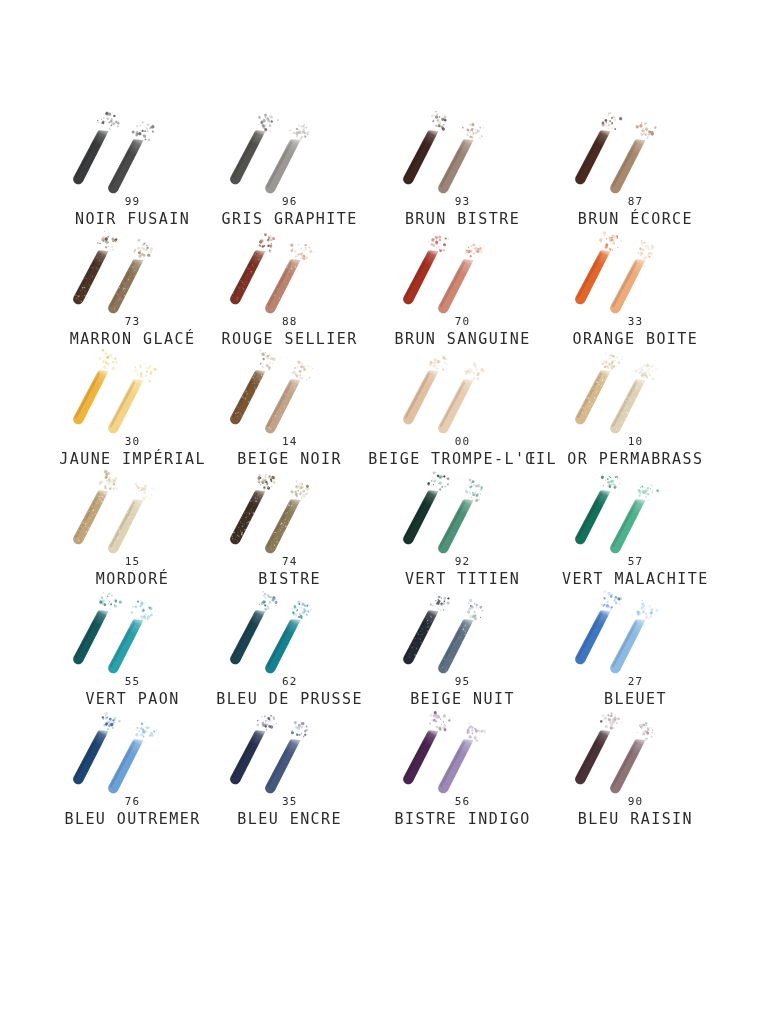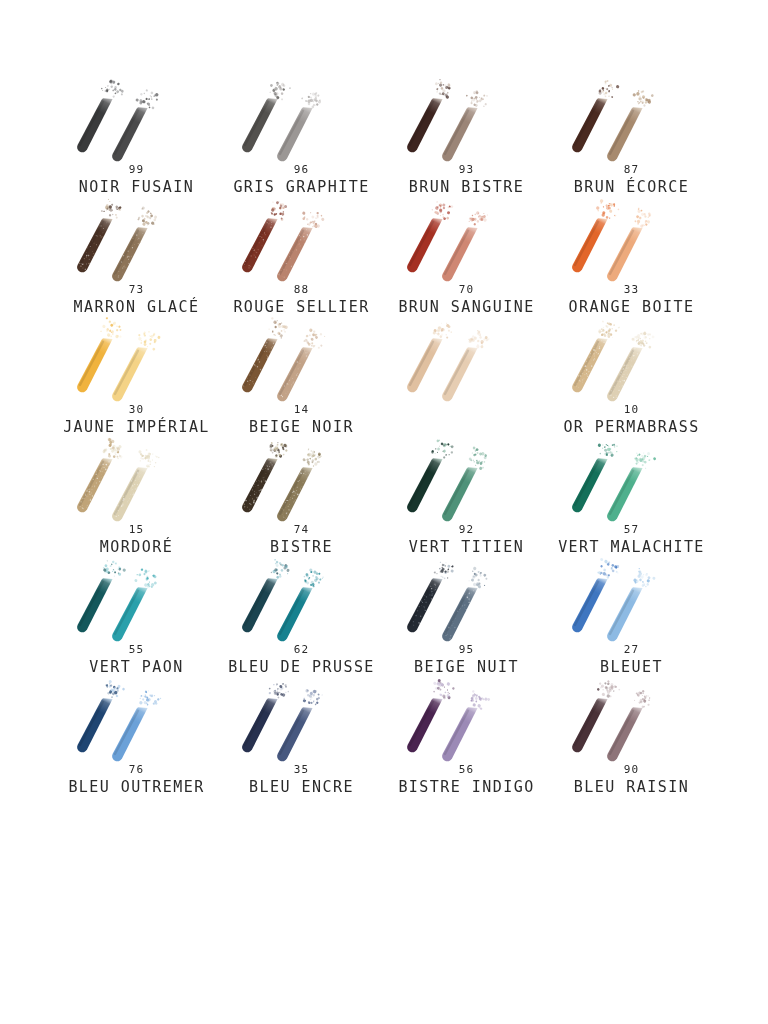--- a/index.html
+++ b/index.html
@@ -15,21 +15,21 @@
     font-family: "DejaVu Sans Mono", "Liberation Mono", monospace;
     -webkit-font-smoothing: antialiased;
   }
 
   .page {
     position: relative;
     width: 768px;
     height: 1024px;
     background: #ffffff;
     box-sizing: border-box;
-    padding-top: 84px;
+    padding-top: 116px;
   }
 
   .swatch-grid {
     display: grid;
     grid-template-columns: repeat(4, 1fr);
     grid-template-rows: repeat(6, 120px);
     width: 660px;
     margin: 0 auto;
   }
 
@@ -1258,20 +1258,24 @@
                 <circle cx="7.33" cy="-3.09" r="1.44" fill="#f0e0cd" opacity="0.78"></circle>
                 <circle cx="-3.90" cy="-15.39" r="0.60" fill="#e6cdb2" opacity="0.61"></circle>
                 <circle cx="5.23" cy="-7.54" r="1.69" fill="#e6cdb2" opacity="0.65"></circle>
                 <circle cx="-2.26" cy="-14.56" r="1.39" fill="#e6cdb2" opacity="0.48"></circle>
                 <circle cx="8.66" cy="-11.44" r="1.34" fill="#e6cdb2" opacity="0.30"></circle>
                 <circle cx="-7.69" cy="-3.18" r="0.73" fill="#e6cdb2" opacity="0.31"></circle>
               </g>
             </g>
           </svg>
         </div>
+        <div class="labels">
+          <span class="swatch-code">00</span>
+          <span class="swatch-name">BEIGE TROMPE-L'ŒIL</span>
+        </div>
       </div>
       <div class="swatch-cell">
         <div class="strokes">
           <svg class="stroke-svg" viewBox="0 0 150 78" preserveAspectRatio="xMidYMid meet">
             <defs>
               <linearGradient id="g23" x1="0" y1="0" x2="0" y2="1">
                 <stop offset="0" stop-color="#ece2cc" stop-opacity="0.55"></stop>
                 <stop offset="0.1" stop-color="#d5b88c" stop-opacity="0.78"></stop>
                 <stop offset="0.28" stop-color="#d5b88c" stop-opacity="1"></stop>
                 <stop offset="1" stop-color="#d5b88c" stop-opacity="1"></stop>

